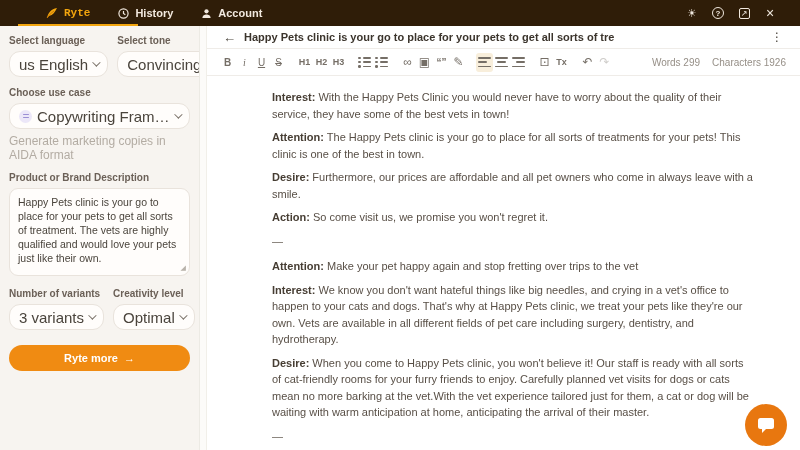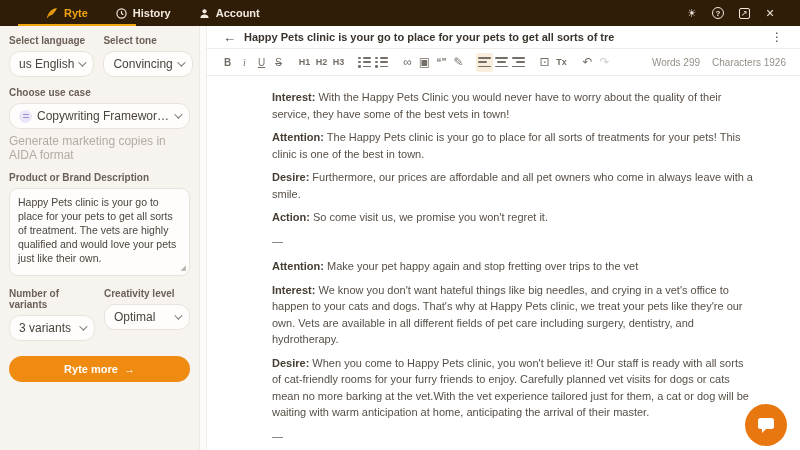--- a/index.html
+++ b/index.html
@@ -5,21 +5,21 @@
   * { margin:0; padding:0; box-sizing:border-box; }
   html,body { width:800px; height:450px; overflow:hidden; }
   body { font-family:"Liberation Sans","DejaVu Sans",sans-serif; background:#fff; }
   .app { width:800px; height:450px; display:flex; flex-direction:column; position:relative; }
 
   
   .topbar { height:26px; background:var(--topbar,#2f1d08); display:flex; align-items:stretch; flex:0 0 26px; }
   .tabs { display:flex; align-items:stretch; padding-left:32px; }
   .tab { display:flex; align-items:center; gap:6px; padding:0 14px; font-size:11px; font-weight:700;
          color:#f2e9df; cursor:pointer; position:relative; }
-  .tab.active { color:var(--active-tab,#f2a50e); }
+  .tab.active { color:var(--active-tab,#f2a50e);font-family:Liberation Mono, monospace; }
   .tab.active::after { content:""; position:absolute; left:-14px; right:-34px; bottom:0; height:2px;
          background:var(--active-tab,#f2a50e); }
   .tab svg { display:block; }
   .topbar-spacer { flex:1; }
   .top-icons { display:flex; align-items:center; gap:10px; padding-right:22px; }
   .top-icon { width:16px; height:16px; display:flex; align-items:center; justify-content:center;
          color:#f0e8de; font-size:11px; cursor:pointer; }
   .top-icon.help-icon span { width:12px; height:12px; border:1px solid #f0e8de; border-radius:50%;
          font-size:8px; font-weight:700; display:flex; align-items:center; justify-content:center; }
   .top-icon.open-icon span { width:11px; height:11px; border:1px solid #f0e8de; border-radius:2px;
@@ -30,21 +30,21 @@
   .main-row { flex:1; display:flex; min-height:0; }
   .sidebar { width:200px; flex:0 0 200px; background:#f7f4f0; border-right:1px solid #eceae4;
              padding:9px 9px 0 9px; font-size:10px; color:#6b6057; overflow:hidden; }
   .gutter { width:7px; flex:0 0 7px; background:#fcfbf9; border-right:1px solid #f1efe9; }
   .content { flex:1; display:flex; flex-direction:column; background:#fff; min-width:0; }
 
   
   .two-col { display:grid; grid-template-columns:1fr 1fr; column-gap:9px; }
   .fld-label { font-size:10px; font-weight:700; color:#6b6057; margin-bottom:5px; }
   .pill { height:21px; background:#fffdfb; border:1px solid #e9e3dc; border-radius:11px;
-          display:flex; align-items:center; padding:12px 9px; font-size:12px; color:#4a443c;
+          display:flex; align-items:center; padding:12px 9px; font-size:15px; color:#4a443c;
           cursor:pointer; white-space:nowrap; overflow:hidden; }
   .pill .val { flex:1; overflow:hidden; text-overflow:ellipsis; }
   .chev { width:6px; height:6px; border-right:1.5px solid #7a7168; border-bottom:1.5px solid #7a7168;
           transform:rotate(45deg) translateY(-2px); flex:0 0 6px; margin-left:4px; }
   .row-gap { height:10px; }
   .usecase-badge { width:13px; height:13px; border-radius:50%; background:#ece7f8; margin-right:5px;
           flex:0 0 13px; display:flex; flex-direction:column; justify-content:center; gap:1.5px; align-items:center; }
   .usecase-badge i { display:block; width:6px; height:1.5px; background:#9b8fd4; border-radius:1px; }
   .hint { font-size:12px; color:#b3aca3; margin-top:5px; }
   textarea.desc { width:100%; height:88px; background:#fffdfb; border:1px solid #e9e3dc; border-radius:9px;

